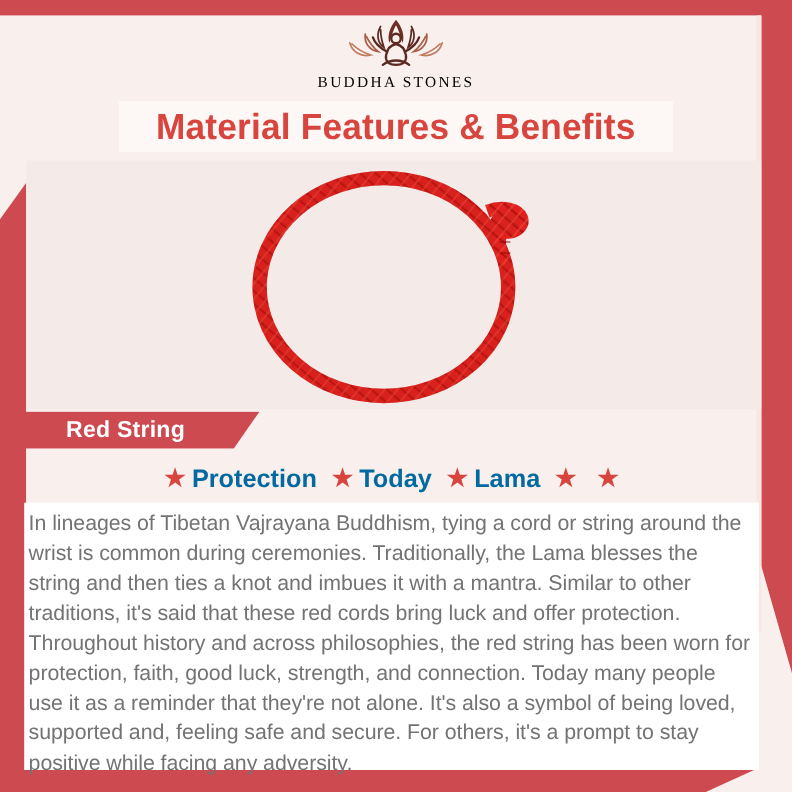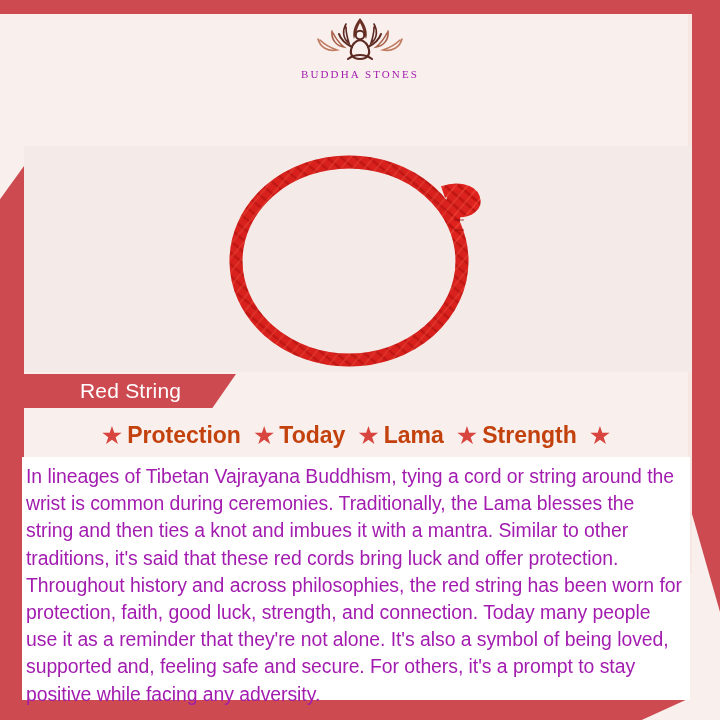--- a/index.html
+++ b/index.html
@@ -68,23 +68,23 @@
     justify-content: flex-start;
   }
   .logo-mark {
     width: 104px;
     height: 52px;
     display: block;
   }
   .logo-text {
     margin-top: 2px;
     font-family: "Liberation Serif", serif;
-    font-size: 11px;
+    font-size: 14px;
     letter-spacing: 2.1px;
-    color: #a21caf;
+    color: #000000;
     font-weight: 400;
   }
 
   
   .title-band {
     position: absolute;
     left: 108px; top: 92px;
     width: 504px; height: 46px;
     background: #fdf8f6;
     display: flex;
@@ -119,24 +119,24 @@
   .tag {
     position: absolute;
     left: 0; top: 374px;
     width: 236px; height: 34px;
     background: #cc4a50;
     clip-path: polygon(0 0, 100% 0, 90% 100%, 0 100%);
     display: flex;
     align-items: center;
   }
   .tag-label {
-    margin-left: 80px;
+    margin-left: 60px;
     color: #ffffff;
     font-size: 21px;
-    font-weight: normal;
+    font-weight: bold;
     font-family: "Liberation Sans Narrow", "Liberation Sans", sans-serif;
     letter-spacing: 0.2px;
   }
 
   
   .benefits {
     position: absolute;
     left: 24px; top: 414px;
     width: 668px; height: 42px;
     display: flex;
@@ -151,21 +151,21 @@
     margin: 0 6px;
   }
   .benefit .star {
     color: #d8453f;
     font-size: 25px;
     line-height: 1;
     margin-right: 4px;
     display: inline-block;
   }
   .benefit .blabel {
-    color: #c2410c;
+    color: #0369a1;
     font-size: 23px;
     font-weight: bold;
     font-family: "Liberation Sans Narrow", "Liberation Sans", sans-serif;
     letter-spacing: 0px;
     white-space: nowrap;
   }
 
   
   .copy {
     position: absolute;
@@ -174,21 +174,21 @@
     height: 243px;
     background: #ffffff;
     box-sizing: border-box;
     padding: 6px 8px 0 4px;
   }
   .copy p {
     margin: 0;
     font-family: "Liberation Sans Narrow", "Liberation Sans", sans-serif;
     font-size: 19.4px;
     line-height: 27.2px;
-    color: #a21caf;
+    color: #737373;
     text-align: left;
     letter-spacing: -0.05px;
   }
 </style>
 </head>
 <body>
 
 <div class="page">
 
   <div class="frame-top"></div>
@@ -212,20 +212,23 @@
         <circle cx="52" cy="21" r="4.3"></circle>
         <path d="M52 26 C47 27 44 31 43 36 C42 41 45 45 52 45 C59 45 62 41 61 36 C60 31 57 27 52 26 Z"></path>
         <path d="M44 33 C38 30 33 26 31 20"></path>
         <path d="M60 33 C66 30 71 26 73 20"></path>
         <path d="M40 45 C44 42 48 41 52 41 C56 41 60 42 64 45"></path>
       </g>
     </svg>
     <div class="logo-text">BUDDHA STONES</div>
   </div>
 
+  <div class="title-band">
+    <div class="title-text">Material Features &amp; Benefits</div>
+  </div>
 
   <div class="photo-area">
     <svg class="bracelet-svg" width="280" height="215" viewBox="0 0 280 215">
       <defs>
         <pattern id="braid" width="9" height="9" patternUnits="userSpaceOnUse" patternTransform="rotate(40)">
           <rect width="9" height="9" fill="#e0221e"></rect>
           <path d="M0 4.5 h9" stroke="#b8110f" stroke-width="2.1"></path>
           <path d="M4.5 0 v9" stroke="#f04a3c" stroke-width="1.4" opacity="0.75"></path>
         </pattern>
       </defs>
@@ -252,21 +255,20 @@
     <span class="benefit">
       <span class="star">★</span>
       <span class="blabel">Today</span>
     </span>
     <span class="benefit">
       <span class="star">★</span>
       <span class="blabel">Lama</span>
     </span>
     <span class="benefit">
       <span class="star">★</span>
-      <span class="blabel">Strength</span>
     </span>
     <span class="benefit">
       <span class="star">★</span>
     </span>
   </div>
 
   <div class="copy">
     <p>In lineages of Tibetan Vajrayana Buddhism, tying a cord or string around the wrist is common during ceremonies. Traditionally, the Lama blesses the string and then ties a knot and imbues it with a mantra. Similar to other traditions, it's said that these red cords bring luck and offer protection. Throughout history and across philosophies, the red string has been worn for protection, faith, good luck, strength, and connection. Today many people use it as a reminder that they're not alone. It's also a symbol of being loved, supported and, feeling safe and secure. For others, it's a prompt to stay positive while facing any adversity.</p>
   </div>
 

